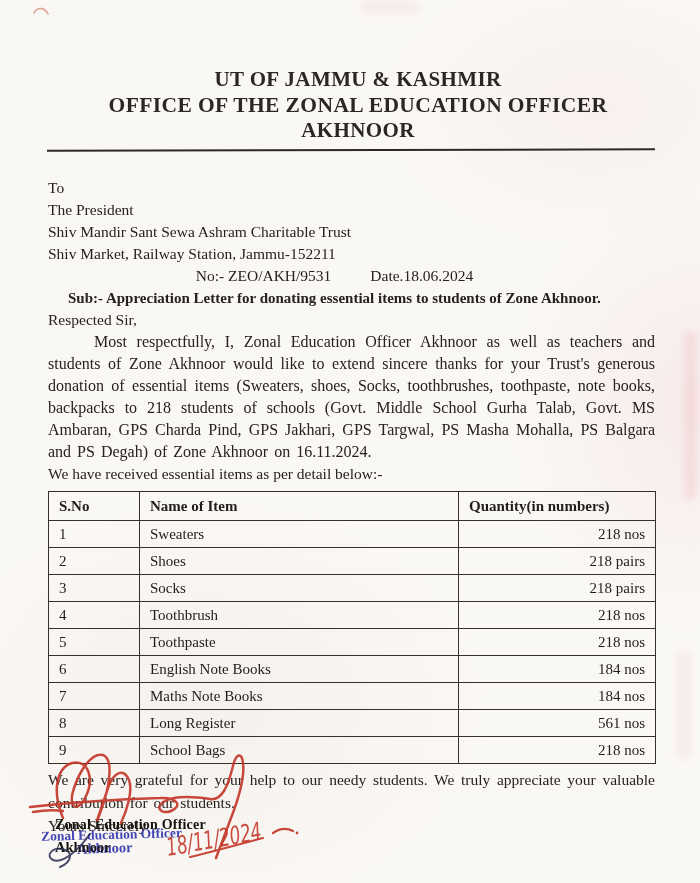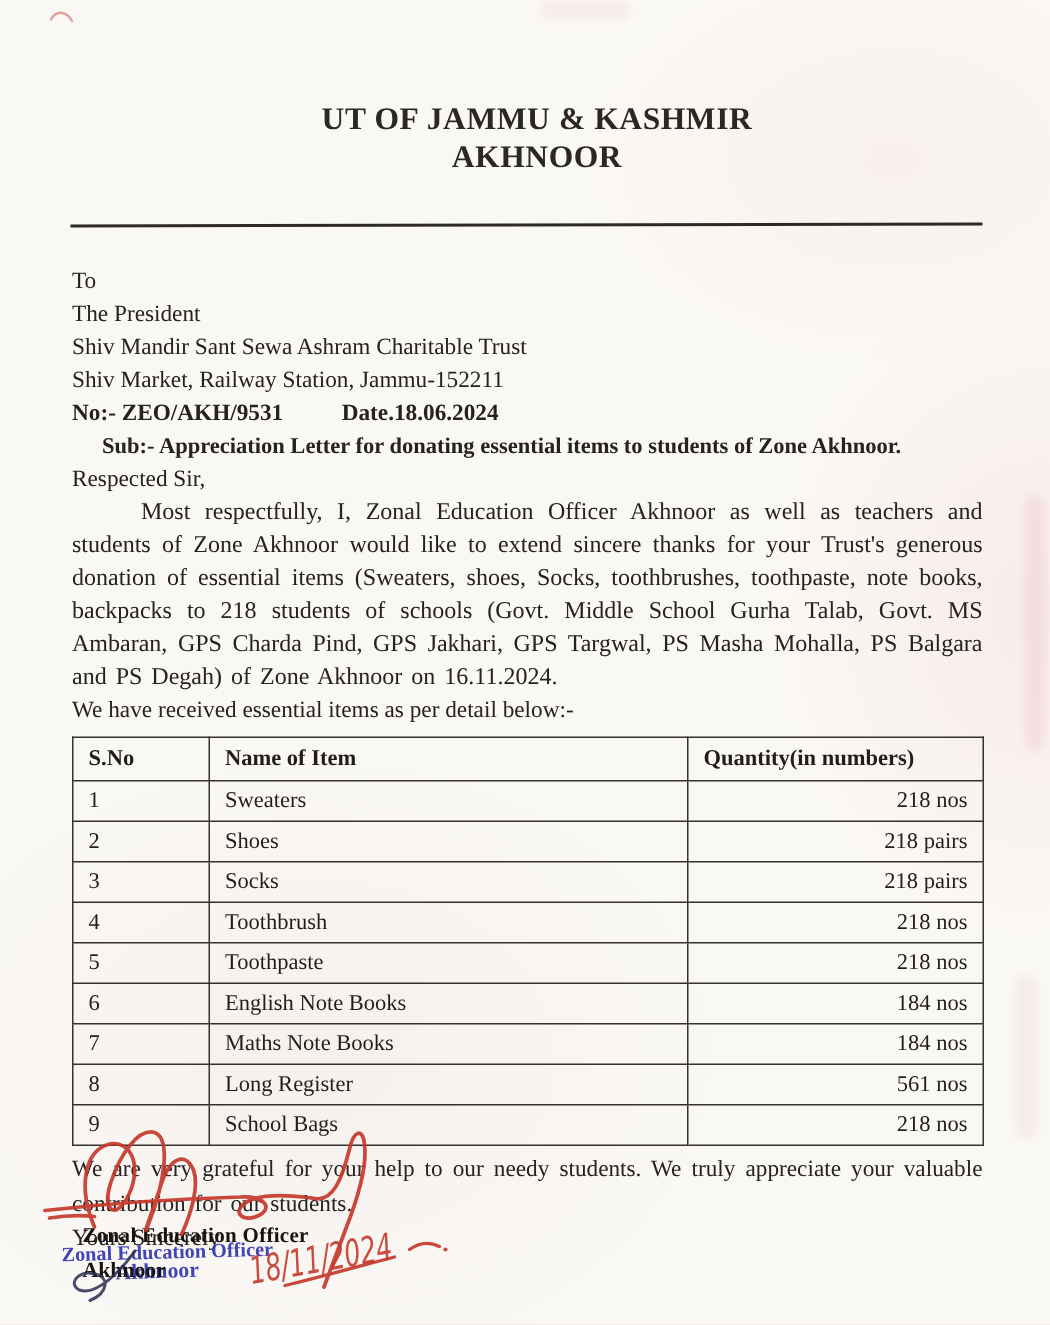--- a/index.html
+++ b/index.html
@@ -15,21 +15,21 @@
   }
   .letterhead{position:absolute;top:66px;left:0;width:644px;text-align:center;
     font-weight:700;color:#2b2824;letter-spacing:.4px;margin-left:36px;}
   .letterhead .lh1{font-size:21px;line-height:26px;}
   .letterhead .lh2{font-size:21.5px;line-height:26px;}
   .letterhead .lh3{font-size:21px;line-height:25px;}
   .rule{position:absolute;top:149px;left:47px;width:608px;height:0;
     border-top:2.4px solid #2d2a26;transform:rotate(-.12deg);}
   .content{position:absolute;left:48px;top:177px;width:607px;font-size:15.5px;line-height:22px;}
   .line{white-space:nowrap;}
-  .ref-row{display:flex;justify-content:flex-start;font-weight:700;padding-right:34px;white-space:nowrap;gap:39px;}
+  .ref-row{display:flex;justify-content:center;font-weight:400;padding-right:34px;white-space:nowrap;gap:39px;}
   .subject{font-weight:700;white-space:nowrap;font-size:15px;margin-left:20px;}
   .body-par{margin:0;text-align:justify;text-indent:46px;font-size:16px;line-height:22px;word-spacing:2px;}
   .items-table{border-collapse:collapse;width:608px;margin-top:6px;
     font-size:15px;color:#211d19;}
   .items-table th,.items-table td{border:1.5px solid #35312c;padding:2px 10px;margin-left:24px;}
   .items-table th{font-weight:700;height:24px;text-align:left;}
   .items-table td{height:19.5px;}
   .col-sno{width:70px;}
   .col-name{width:298px;}
   .col-qty{text-align:right;}
@@ -55,20 +55,21 @@
 
   <div class="smudge smudge-a"></div>
   <div class="smudge smudge-b"></div>
   <div class="smudge smudge-c"></div>
   <svg class="corner-svg" width="70" height="24" viewBox="0 0 70 24">
     <path d="M 34 13 C 38 6, 45 8, 48 14" fill="none" stroke="#c5392c" stroke-width="1.6" stroke-linecap="round" opacity="0.45"></path>
   </svg>
 
   <div class="letterhead">
     <div class="lh1">UT OF JAMMU &amp; KASHMIR</div>
+    <div class="lh2">OFFICE OF THE ZONAL EDUCATION OFFICER</div>
     <div class="lh3">AKHNOOR</div>
   </div>
   <div class="rule"></div>
 
   <div class="content">
     <div class="line">To</div>
     <div class="line">The President</div>
     <div class="line">Shiv Mandir Sant Sewa Ashram Charitable Trust</div>
     <div class="line">Shiv Market, Railway Station, Jammu-152211</div>
     <div class="ref-row">

